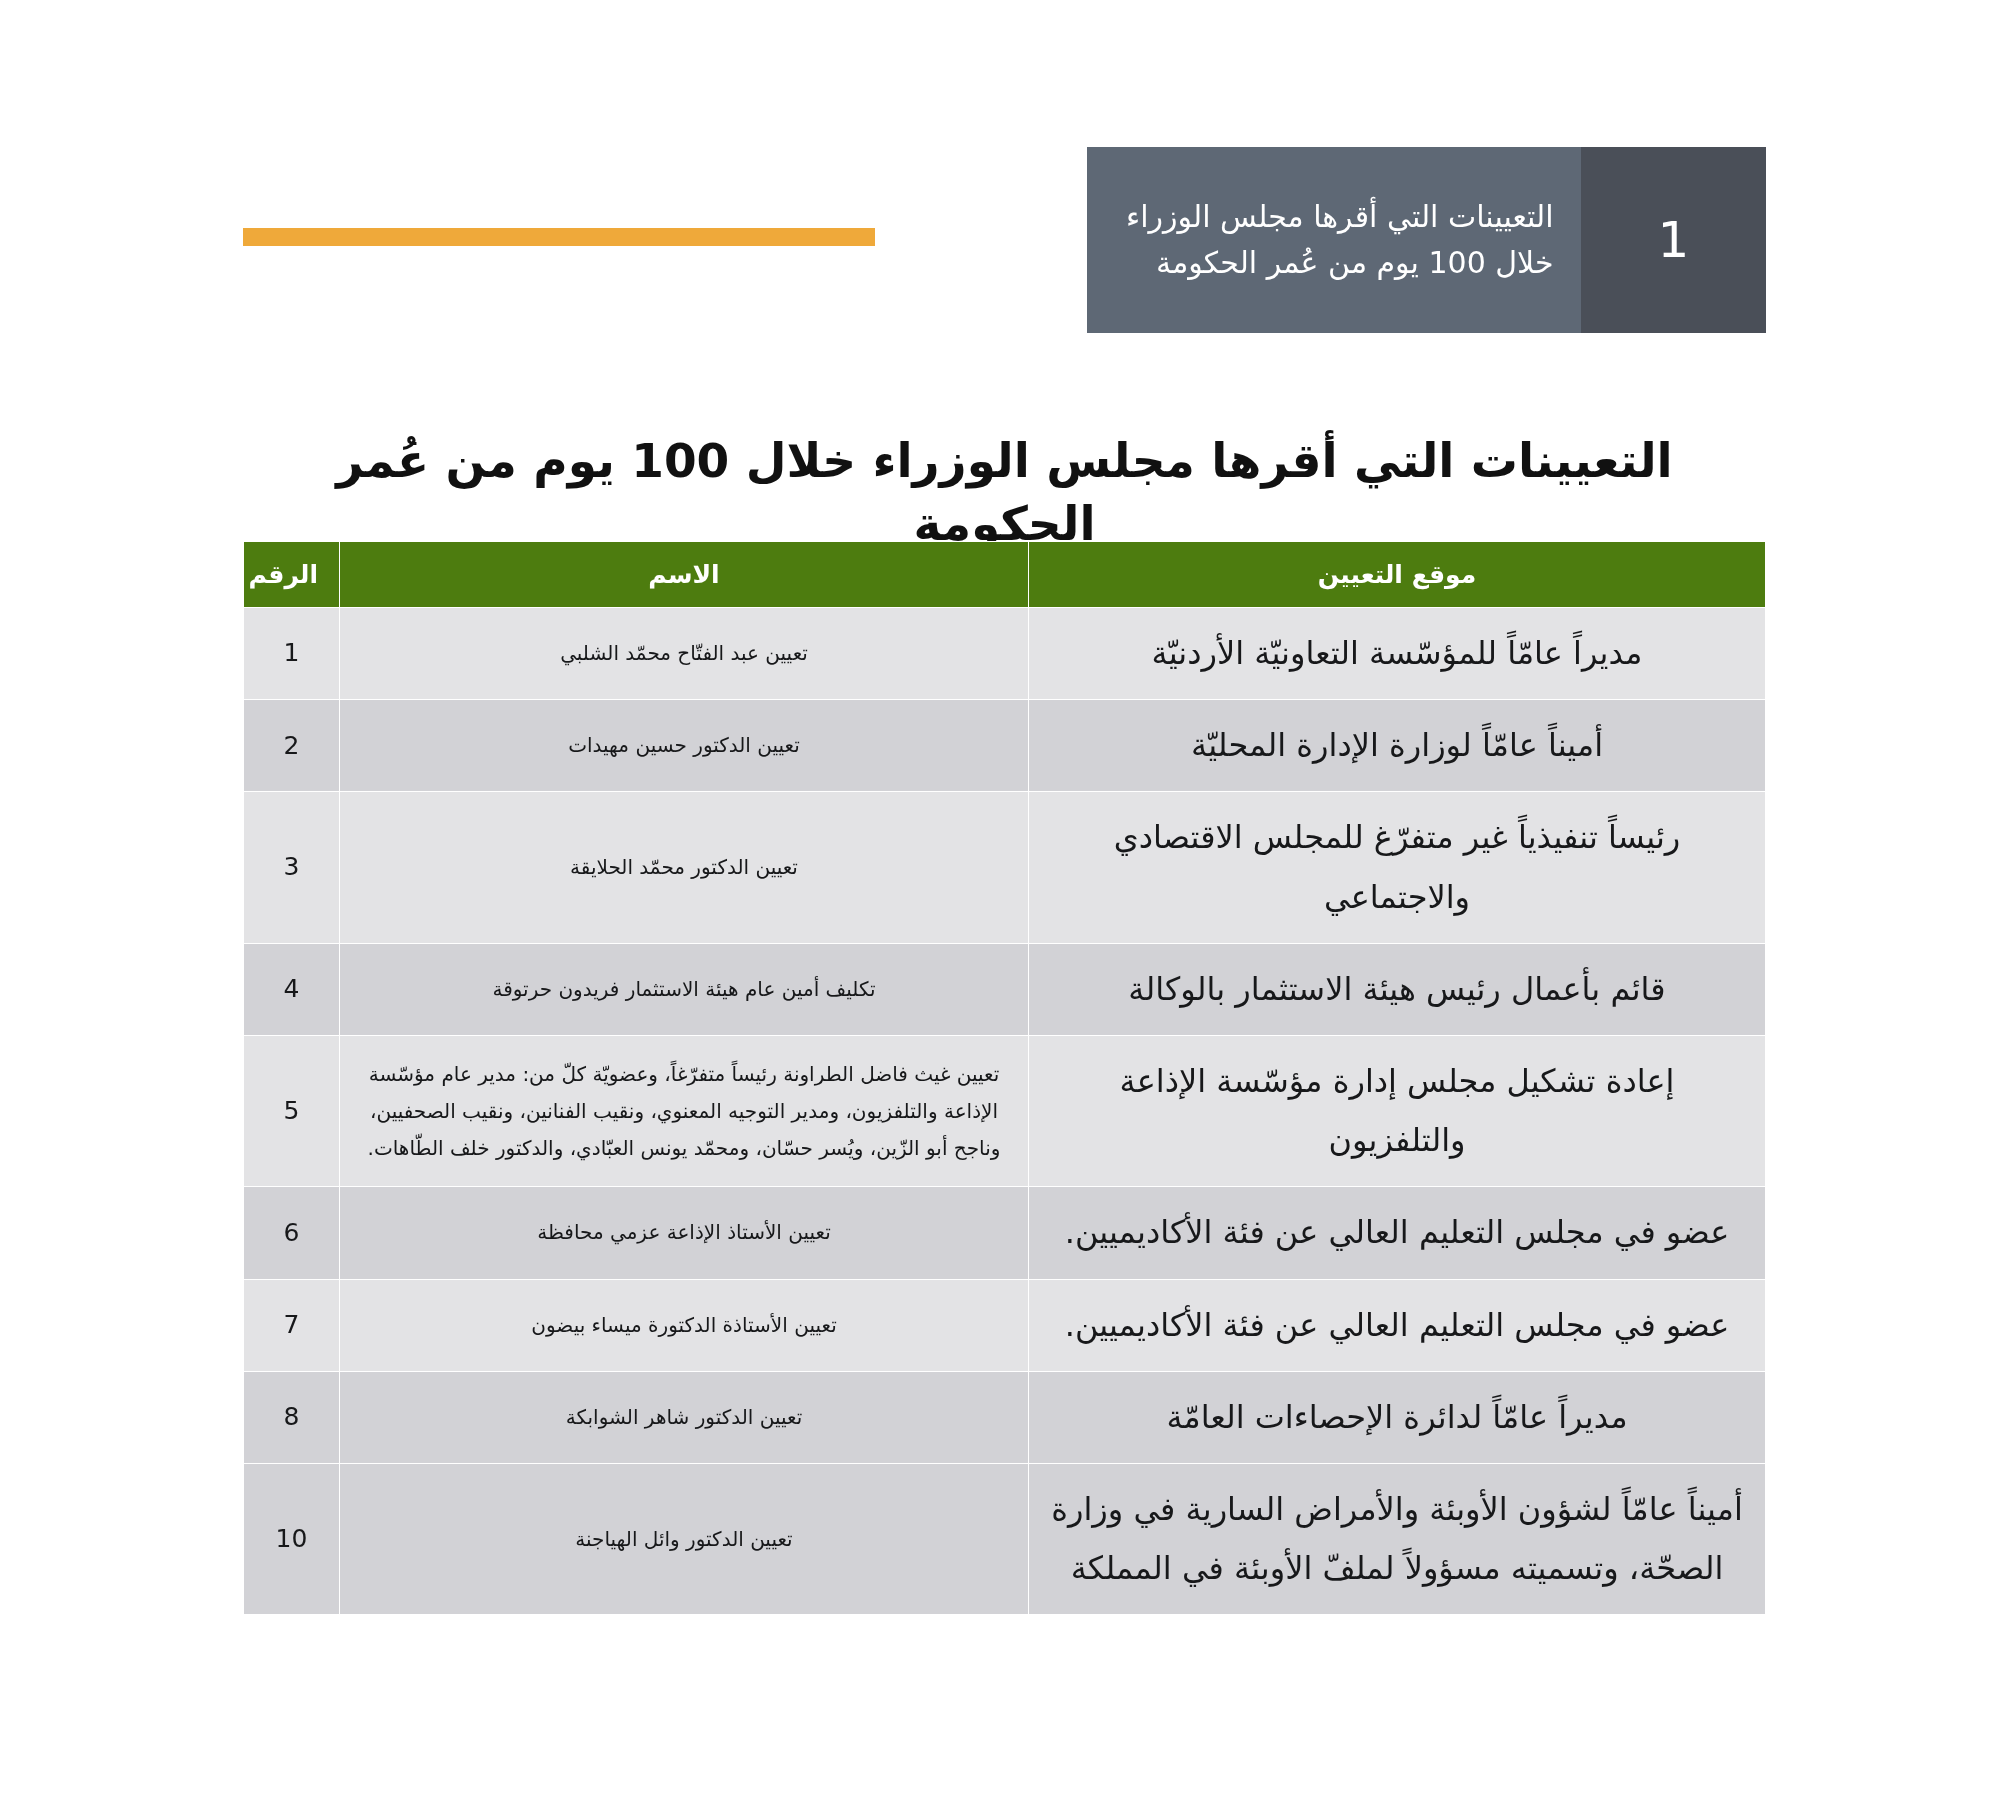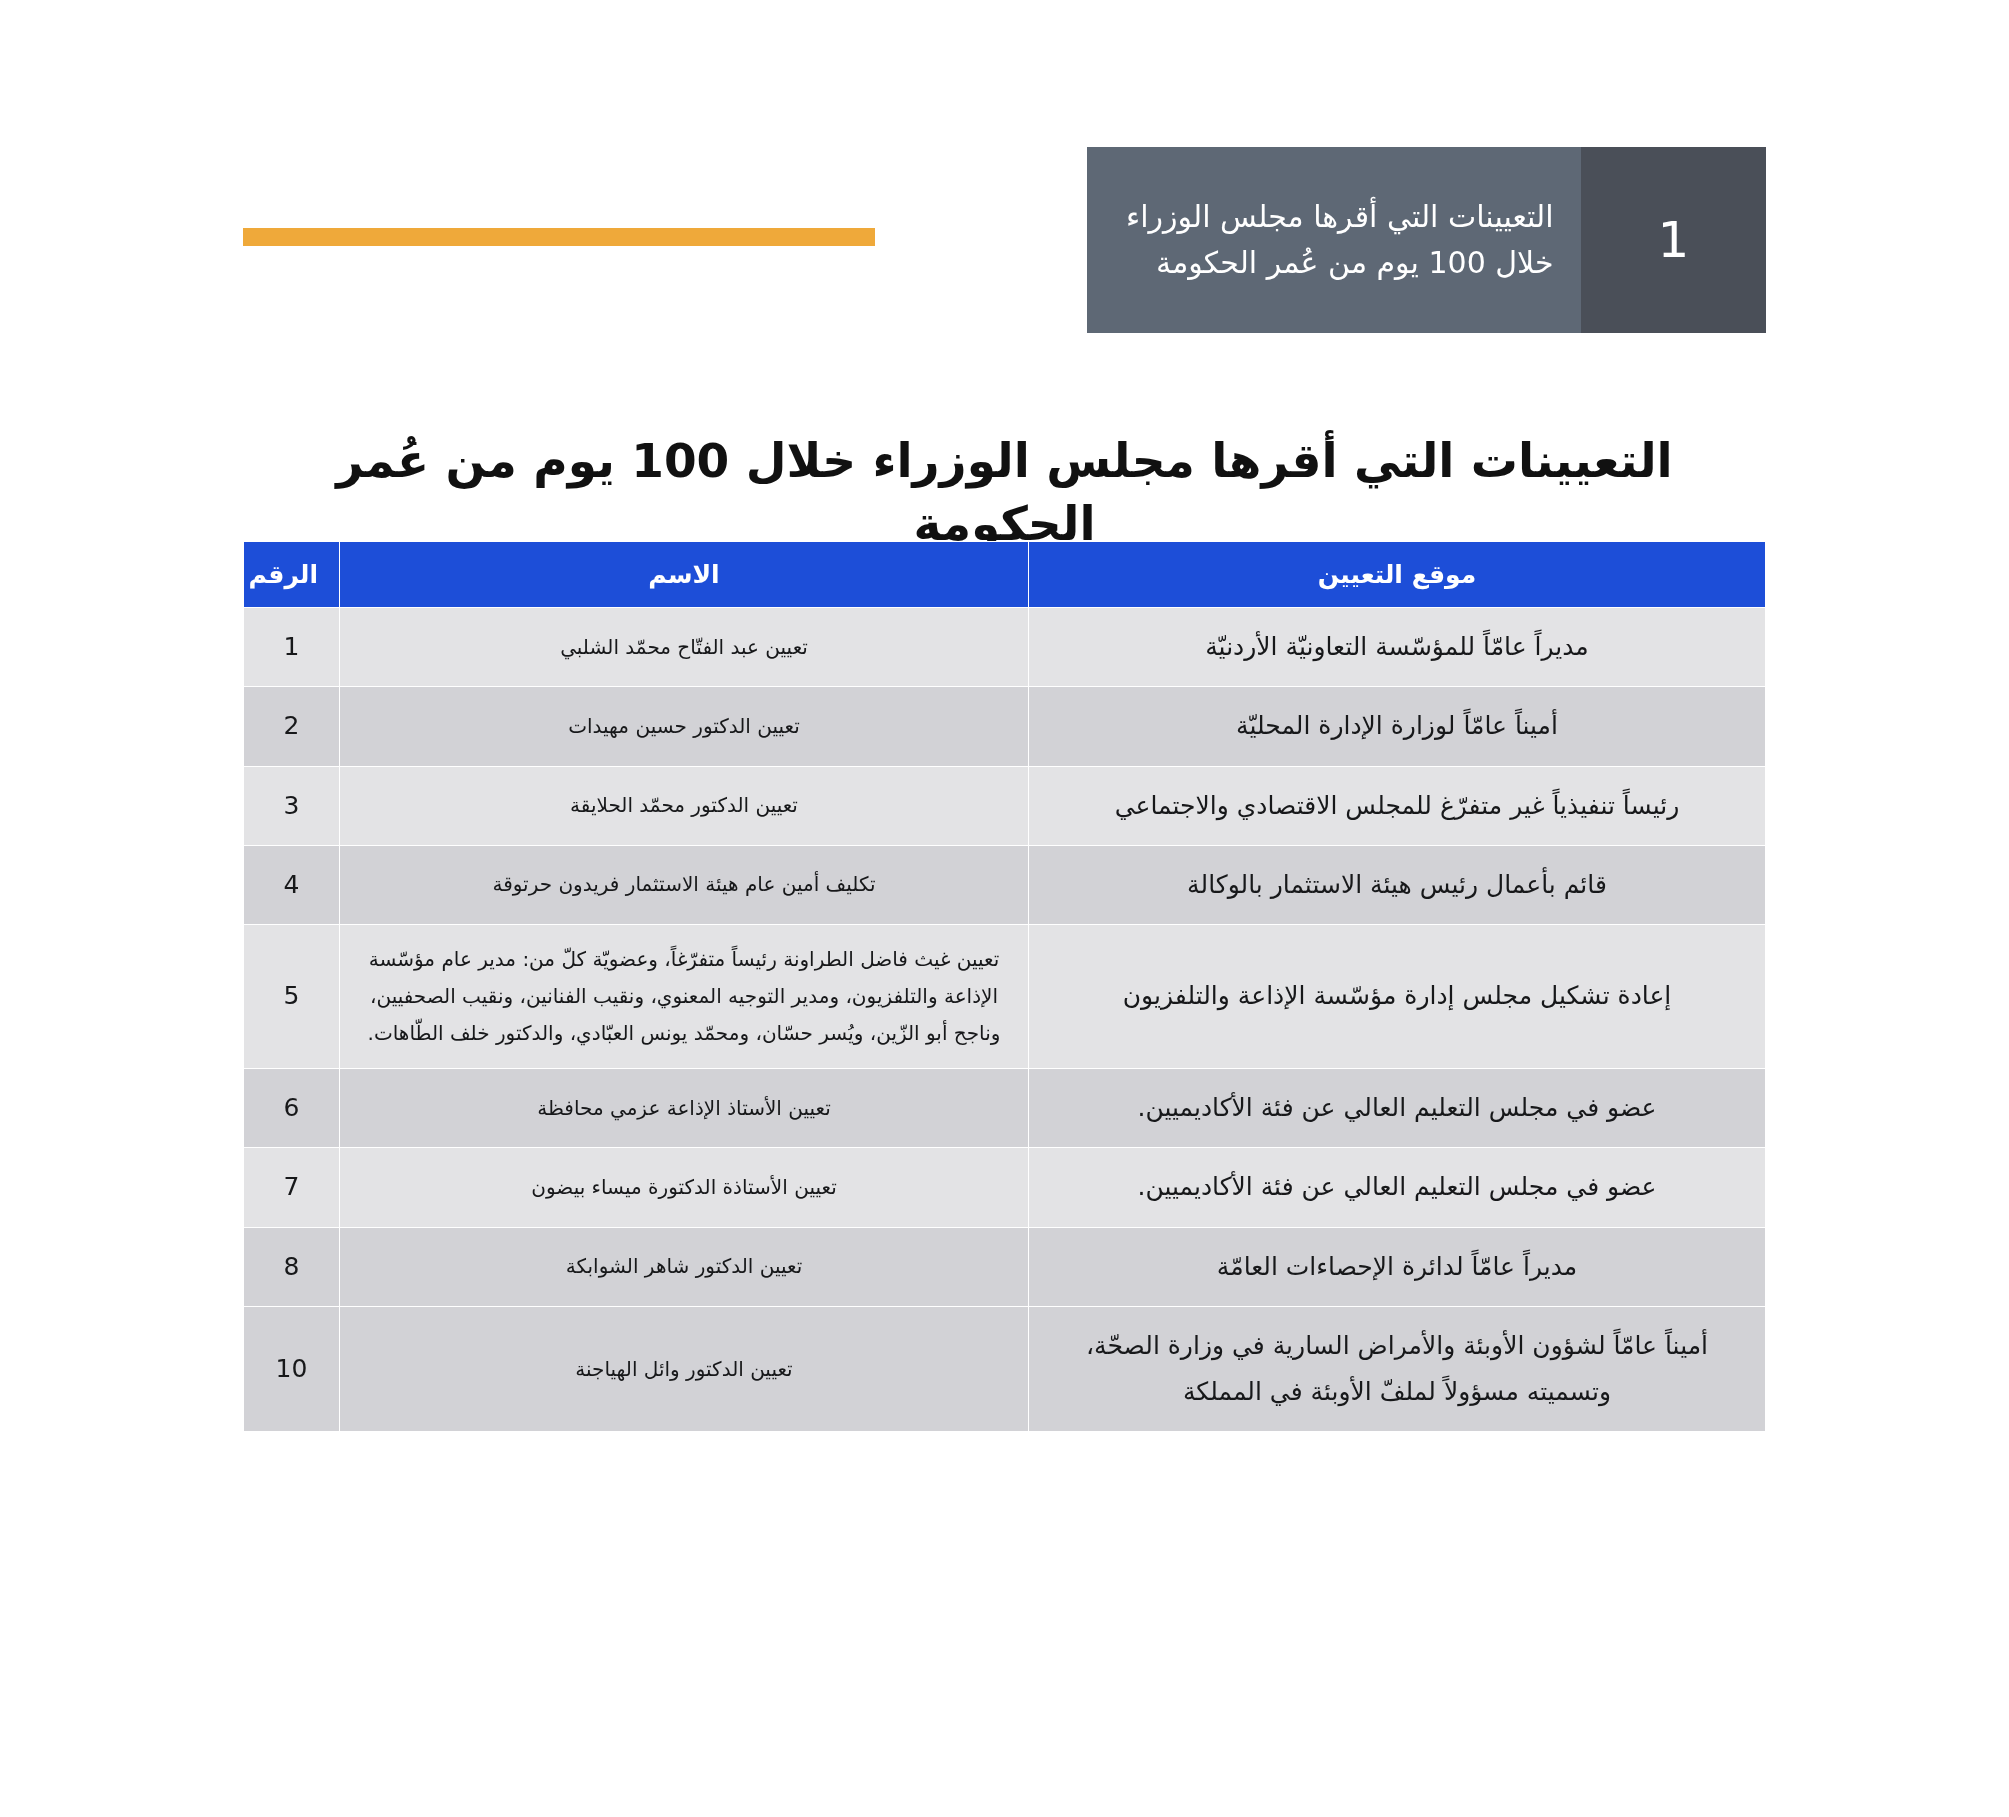--- a/index.html
+++ b/index.html
@@ -117,21 +117,21 @@
     right: 243px;
     left: 243px;
   }
   table.appointments {
     width: 100%;
     border-collapse: collapse;
     table-layout: fixed;
     font-size: 24px;
   }
   table.appointments th {
-    background: #1d4ed8;
+    background: #4d7c0f;
     color: #ffffff;
     font-size: 25px;
     font-weight: bold;
     padding: 18px 21px;
     border: 1.6px solid #ffffff;
     text-align: center;
   }
   table.appointments td {
     border: 1.6px solid #ffffff;
     padding: 16px 21px;
@@ -142,21 +142,21 @@
   }
   table.appointments tr.row-odd td { background: #e3e3e5; }
   table.appointments tr.row-even td { background: #d2d2d6; }
 
   .col-num   { width: 96px; }
   .col-name  { width: 689px; }
   .col-post  { width: auto; }
 
   td.cell-num { font-size: 25px; }
   td.cell-name { font-size: 20px; }
-  td.cell-post { font-size: 25px; margin-top: 44px; }
+  td.cell-post { font-size: 32px; margin-top: 44px; }
 </style>
 </head>
 <body>
 
 <div class="header">
   <div class="header-inner">
     <div class="badge-num">1</div>
     <div class="badge-title">التعيينات التي أقرها مجلس الوزراء خلال 100 يوم من عُمر الحكومة</div>
   </div>
 </div>

